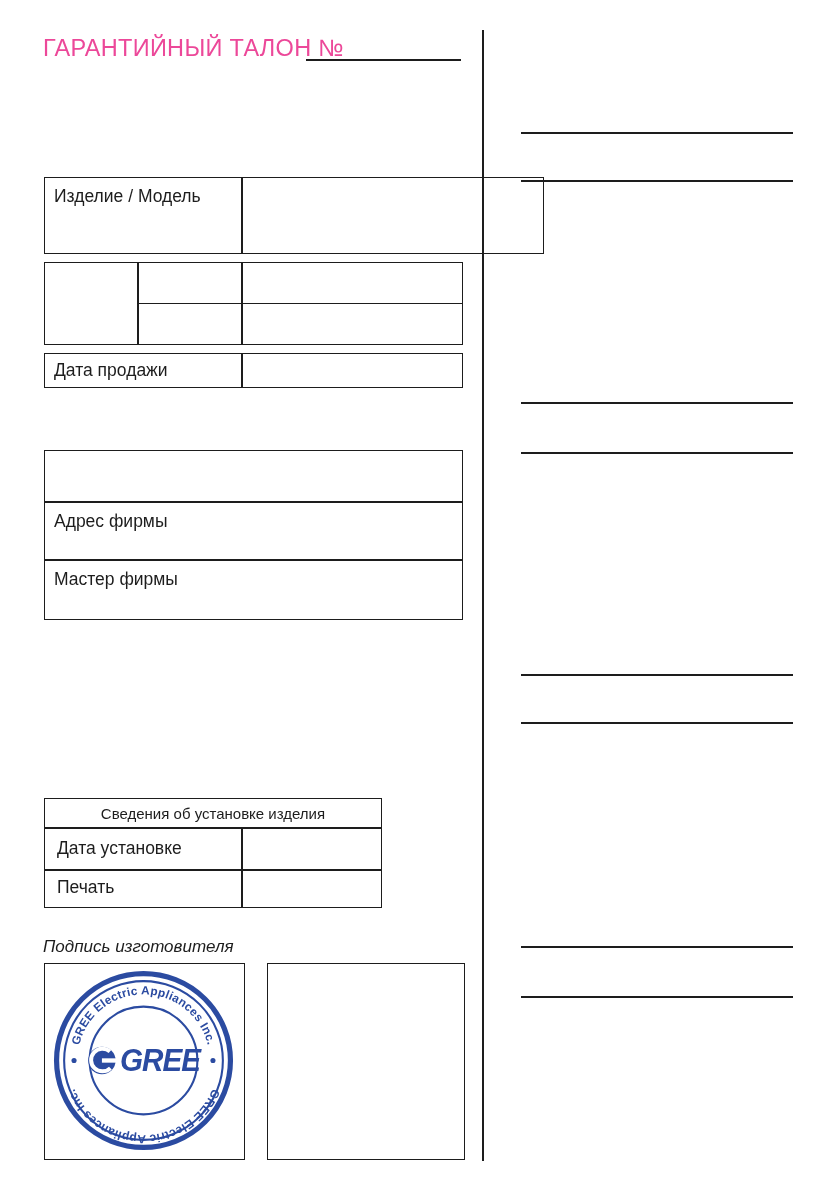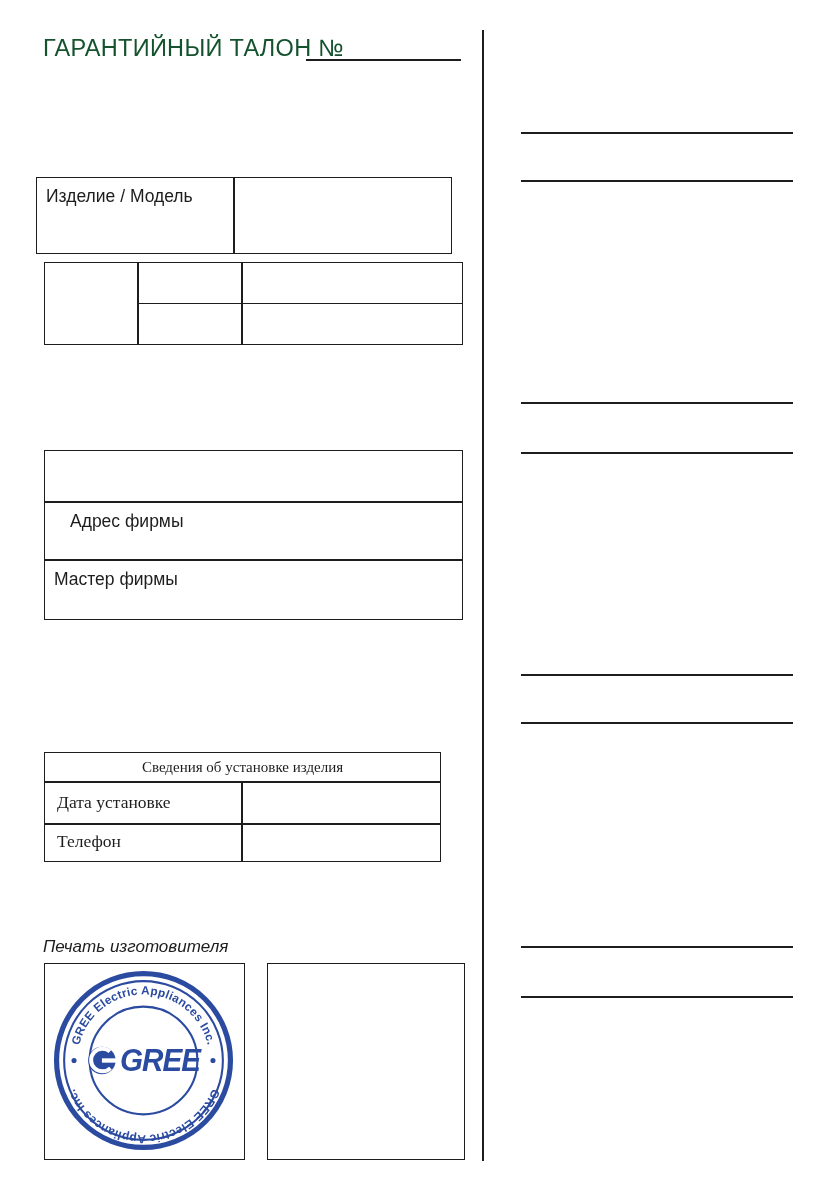--- a/index.html
+++ b/index.html
@@ -3,21 +3,21 @@
 <meta charset="utf-8">
 <style>
   html, body { margin:0; padding:0; background:#ffffff; }
   .page {
     position:relative; width:839px; height:1191px; overflow:hidden;
     background:#ffffff; color:#1d1d1d;
     font-family:"Liberation Sans", sans-serif;
   }
   .title {
     position:absolute; font-size:23.5px; letter-spacing:0.3px;
-    line-height:1; white-space:nowrap; color:#14532d;
+    line-height:1; white-space:nowrap; color:#ec4899;
   }
   .rule { position:absolute; background:#1d1d1d; }
   .box {
     position:absolute; box-sizing:border-box;
     border:1.8px solid #1d1d1d; background:#ffffff;
   }
   .vl { position:absolute; top:0; bottom:0; width:1.8px; background:#1d1d1d; }
   .hl { position:absolute; left:0; right:0; height:1.8px; background:#1d1d1d; }
   .cl { position:absolute; font-size:17.5px; line-height:1.2; white-space:nowrap; }
   .row {
@@ -32,52 +32,57 @@
   .stamp-svg { position:absolute; left:4px; top:2px; }
 </style>
 </head>
 <body>
 
 <div class="page">
 
   <div class="title" style="left:43px; top:37px;">ГАРАНТИЙНЫЙ ТАЛОН №</div>
   <div class="rule" style="left:306px; top:59px; width:155px; height:2.2px;"></div>
 
-  <div class="box" style="left:36px; top:177px; width:416px; height:77px;">
+  <div class="box" style="left:44px; top:177px; width:500px; height:77px;">
     <div class="vl" style="left:196px;"></div>
     <div class="cl" style="left:9px; top:8px;">Изделие / Модель</div>
     <div style="position:absolute; left:198px; top:0; right:0; bottom:0;"></div>
   </div>
 
   <div class="box" style="left:44px; top:262px; width:419px; height:83px;">
     <div class="vl" style="left:92px;"></div>
     <div class="vl" style="left:196px;"></div>
     <div class="hl" style="left:92px; top:39.5px;"></div>
   </div>
 
+  <div class="box" style="left:44px; top:353px; width:419px; height:35px;">
+    <div class="vl" style="left:196px;"></div>
+    <div class="row" style="top:0; height:100%; padding-left:9px;">Дата продажи</div>
+    <div style="position:absolute; left:198px; top:0; right:0; bottom:0;"></div>
+  </div>
 
   <div class="box" style="left:44px; top:450px; width:419px; height:170px;">
     <div class="hl" style="top:50px;"></div>
     <div class="hl" style="top:108px;"></div>
     <div style="position:absolute; left:0; right:0; top:0; height:50px;"></div>
-    <div class="cl" style="left:25px; top:60px;">Адрес фирмы</div>
+    <div class="cl" style="left:9px; top:60px;">Адрес фирмы</div>
     <div class="cl" style="left:9px; top:118px;">Мастер фирмы</div>
   </div>
 
 
-  <div class="box" style="left:44px; top:752px; width:397px; height:110px;font-family:Liberation Serif, serif;">
+  <div class="box" style="left:44px; top:798px; width:338px; height:110px;">
     <div class="hl" style="top:28px;"></div>
     <div class="hl" style="top:70px;"></div>
     <div class="vl" style="left:196px; top:28px;"></div>
     <div class="hdr" style="height:28px;">Сведения об установке изделия</div>
     <div class="row" style="top:28px; height:42px; width:196px; padding-left:12px;">Дата установке</div>
-    <div class="row" style="top:70px; height:36px; width:196px; padding-left:12px;">Телефон</div>
+    <div class="row" style="top:70px; height:36px; width:196px; padding-left:12px;">Печать</div>
   </div>
 
-  <div class="caption" style="left:43px; top:937px;">Печать изготовителя</div>
+  <div class="caption" style="left:43px; top:937px;">Подпись изготовителя</div>
 
   <div class="box" style="left:44px; top:963px; width:201px; height:197px;">
     <svg class="stamp-svg" viewBox="0 0 200 200" width="189" height="189">
       <g fill="none" stroke="#2b4ba1">
         <circle cx="100" cy="100" r="92" stroke-width="5.5"></circle>
         <circle cx="100" cy="100" r="84" stroke-width="2.2"></circle>
         <circle cx="100" cy="100" r="57" stroke-width="2.2"></circle>
       </g>
       <path id="stamp-arc-top" d="M 30 100 A 70 70 0 0 1 170 100" fill="none"></path>
       <path id="stamp-arc-bottom" d="M 179 100 A 79 79 0 0 1 21 100" fill="none"></path>

